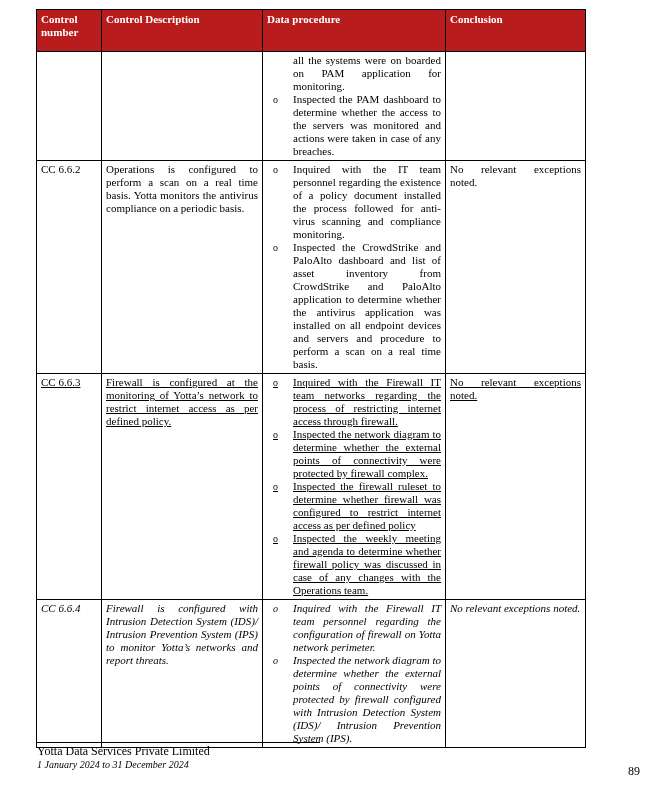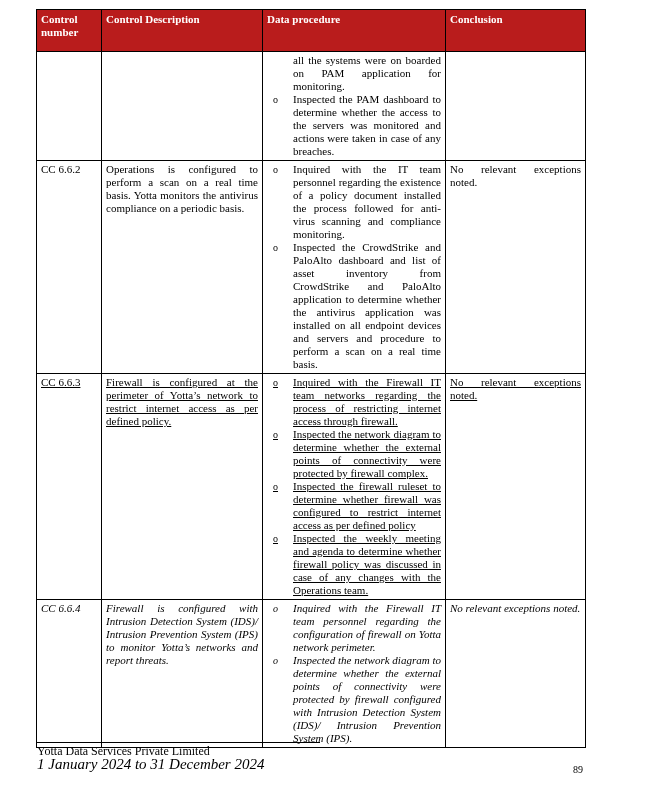--- a/index.html
+++ b/index.html
@@ -50,25 +50,25 @@
   .footer-rule {
     position:absolute; left:36px; top:742px; width:284px;
     border-top:1.5px solid #000; height:0;
   }
   .footer-company {
     position:absolute; left:37px; top:745px;
     font-size:12px; line-height:13px;
   }
   .footer-period {
     position:absolute; left:37px; top:758px;
-    font-size:15px; line-height:13px; font-style:italic;
+    font-size:10px; line-height:13px; font-style:italic;
   }
   .page-number {
-    position:absolute; left:573px; top:764px;
-    font-size:10px;
+    position:absolute; left:628px; top:764px;
+    font-size:12px;
     font-family:Liberation Serif, serif;
   }
 </style>
 </head>
 <body>
 
 <div class="page">
 
   <table class="audit">
     <colgroup>
@@ -114,21 +114,21 @@
           <div class="tp-item">
             <span class="tp-marker">o</span>
             <span class="tp-text">Inspected the CrowdStrike and PaloAlto dashboard and list of asset inventory from CrowdStrike and PaloAlto application to determine whether the antivirus application was installed on all endpoint devices and servers and procedure to perform a scan on a real time basis.</span>
           </div>
         </td>
         <td class="concl">No relevant exceptions noted.</td>
       </tr>
 
       <tr class="r2">
         <td class="ctrl">CC 6.6.3</td>
-        <td class="desc">Firewall is configured at the perimeter of Yotta’s network to restrict internet access as per defined policy.</td>
+        <td class="desc">Firewall is configured at the monitoring of Yotta’s network to restrict internet access as per defined policy.</td>
         <td class="tp">
           <div class="tp-item">
             <span class="tp-marker">o</span>
             <span class="tp-text">Inquired with the Firewall IT team networks regarding the process of restricting internet access through firewall.</span>
           </div>
           <div class="tp-item">
             <span class="tp-marker">o</span>
             <span class="tp-text">Inspected the network diagram to determine whether the external points of connectivity were protected by firewall complex.</span>
           </div>
           <div class="tp-item">

